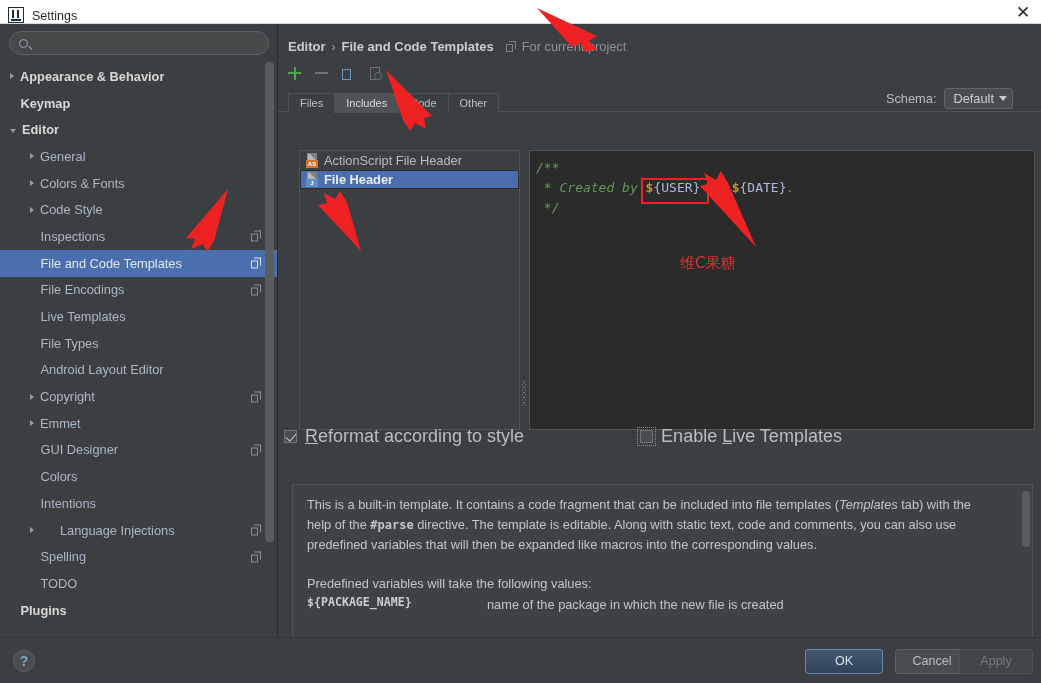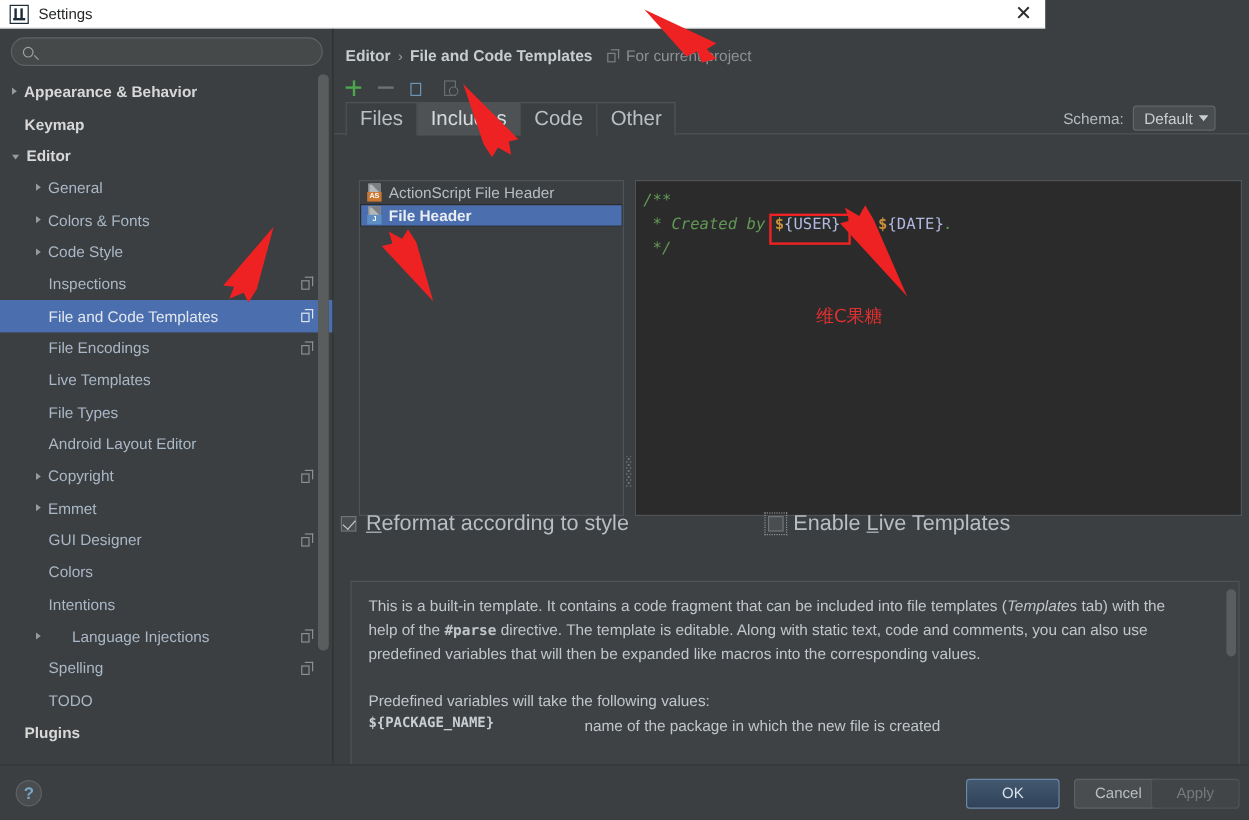--- a/index.html
+++ b/index.html
@@ -6,22 +6,22 @@
   html, body {
     width: 1041px; height: 683px;
     font-family: "Liberation Sans", sans-serif;
     background: #3c3f41;
     overflow: hidden;
   }
   body { position: relative; }
 
   
   .titlebar {
-    position: absolute; left: 0; top: 0; width: 871px; height: 24px;
-    background: #ffffff; display: flex; align-items: center;
+    position: absolute; left: 0; top: 0; width: 1041px; height: 24px;
+    background: #ffffff; display: flex; align-items: flex-end;
     padding: 0 8px; border-bottom: 1px solid #d8d8d8;
   }
   .tb-icon {
     width: 16px; height: 16px; margin-right: 8px; position: relative;
     flex: 0 0 auto;
   }
   .tb-icon .ij {
     width: 16px; height: 16px; border: 1.6px solid #1c2b36;
     display: block; position: relative; background: #fff;
   }
@@ -189,21 +189,21 @@
     content: ""; position: absolute; right: -3px; bottom: -1px; width: 6px;
     height: 6px; border: 1.3px solid #6a6e70; border-radius: 50%;
     background: #3c3f41;
   }
 
   .tabs {
     display: flex; align-items: flex-end; padding-left: 10px; height: 24px;
     margin-top: 6px; position: relative;
   }
   .tab {
-    font-size: 17px; color: #b9c0c4; padding: 3px 11px 4px 11px;
+    font-size: 11px; color: #b9c0c4; padding: 3px 11px 4px 11px;
     border: 1px solid #4f5355; border-bottom: 0; background: #3c3f41;
     cursor: pointer; position: relative; top: 1px;
   }
   .tab + .tab { border-left: 0; }
   .tab.active { background: #4e5254; color: #d6dbde; }
   .tabs-underline {
     position: absolute; left: 0; right: 0; bottom: 0; height: 1px;
     background: #4f5355;
   }
 

